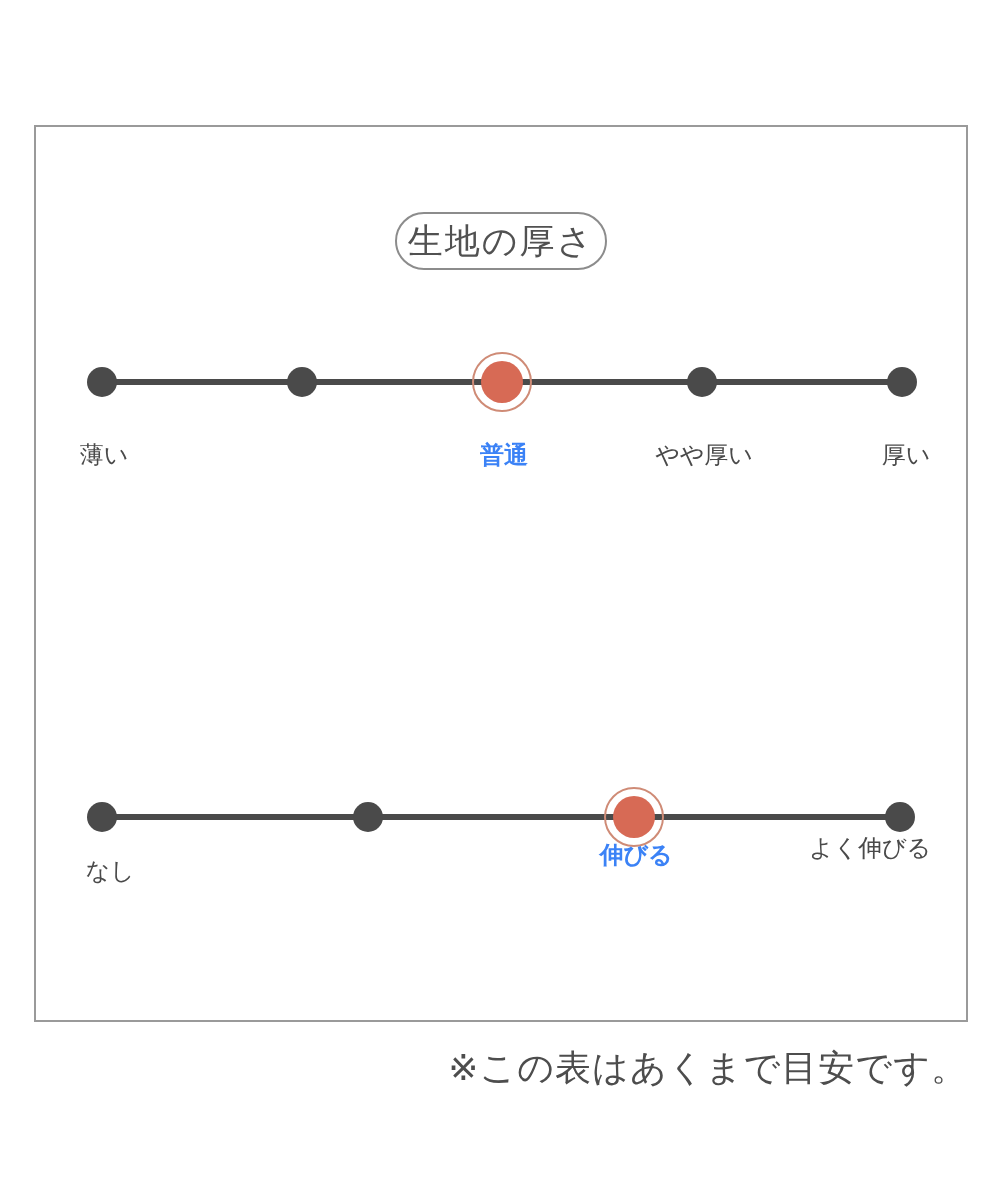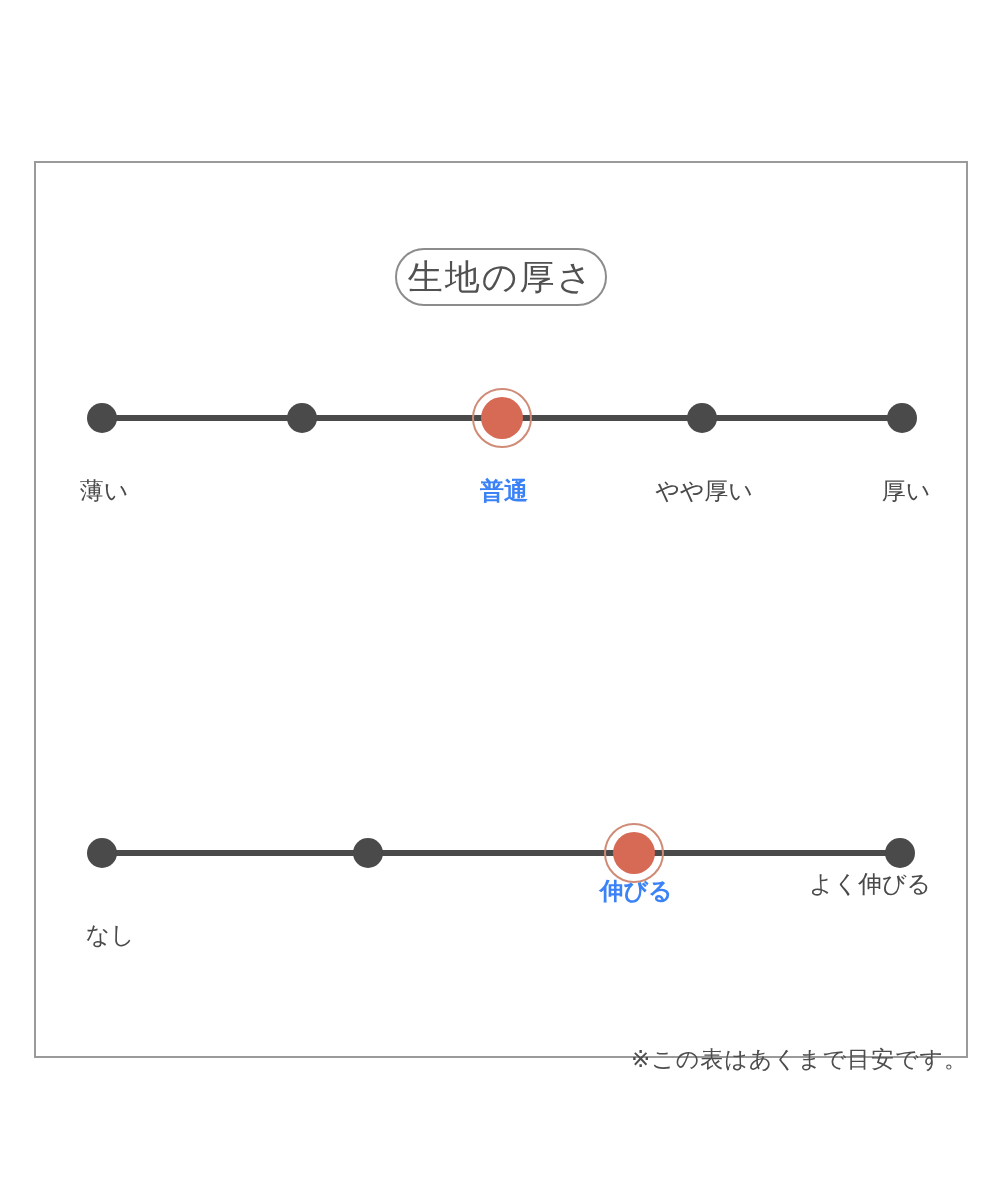--- a/index.html
+++ b/index.html
@@ -18,21 +18,20 @@
     font-family:"Liberation Sans","DejaVu Sans",sans-serif;
     overflow:hidden;
   }
   .frame{
     position:absolute;
     left:34px;top:125px;
     width:934px;height:897px;
     border:2px solid var(--frame-border);
     box-sizing:border-box;
     background:#ffffff;
-    margin-top:36px;
   }
   .pill{
     position:absolute;
     left:50%;transform:translateX(-50%);
     width:212px;height:58px;
     border:2px solid var(--pill-border);
     border-radius:32px;
     box-sizing:border-box;
     display:flex;align-items:center;justify-content:center;
     font-size:35px;
@@ -77,21 +76,21 @@
     white-space:nowrap;
     line-height:1;
   }
   .opt.selected{
     font-weight:700;
     color:#3b82f6;
   }
   .footnote{
     position:absolute;
     top:1044px;right:32px;
-    font-size:23px;
+    font-size:36px;
     letter-spacing:1px;
     color:#4d4d4d;
     white-space:nowrap;
   }
 </style>
 </head>
 <body>
 
 <div class="canvas">
   <div class="frame">
@@ -134,20 +133,20 @@
         <span class="dot"></span>
       </div>
     <div class="dot-wrap selected" style="left:598px;top:690px">
         <span class="ring"></span>
         <span class="dot"></span>
       </div>
     <div class="dot-wrap" style="left:864px;top:690px">
         <span class="dot"></span>
       </div>
 
-    <span class="opt" style="left:74px;top:760px">なし</span>
+    <span class="opt" style="left:74px;top:732px">なし</span>
     <span class="opt selected" style="left:600px;top:716px">伸びる</span>
     <span class="opt" style="left:834px;top:709px">よく伸びる</span>
 
   </div>
 
   <div class="footnote">※この表はあくまで目安です。</div>
 </div>
 
 </body></html>

